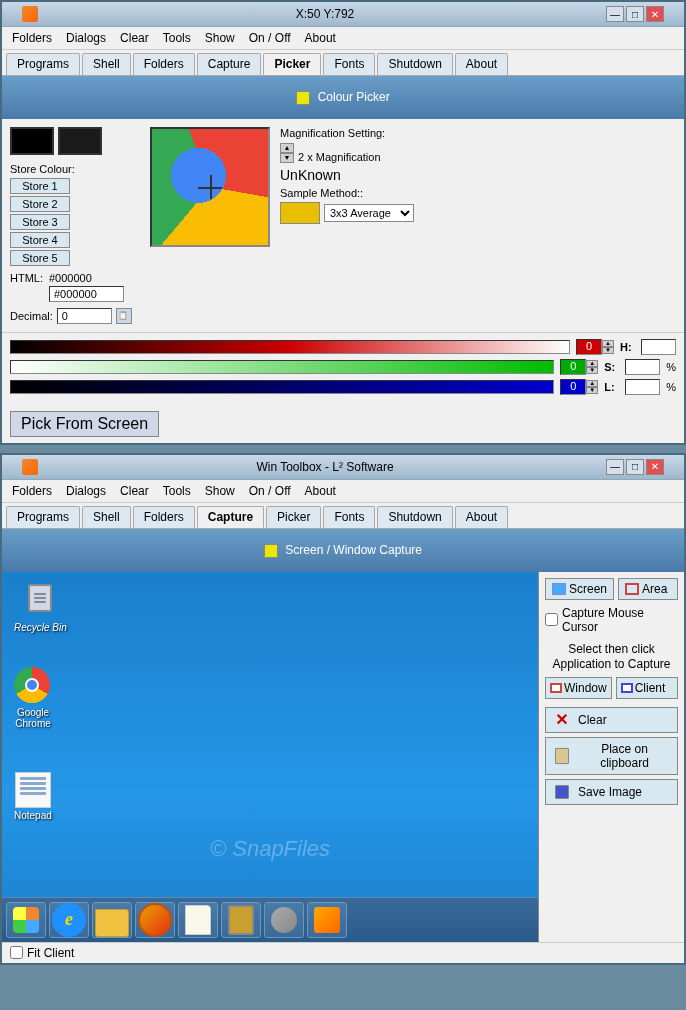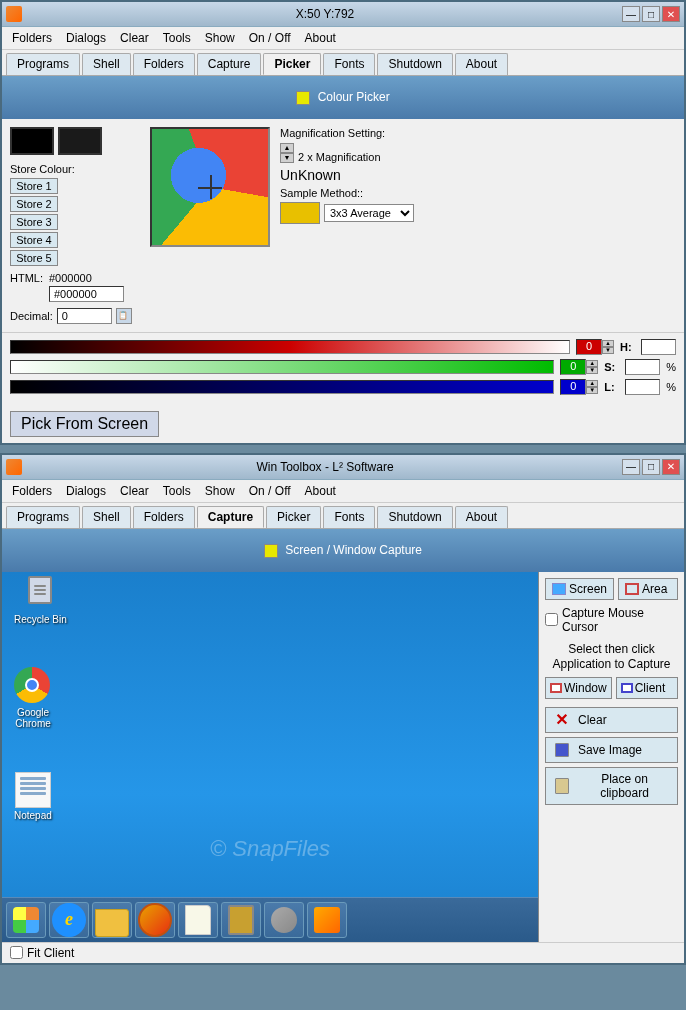--- a/index.html
+++ b/index.html
@@ -1,20 +1,20 @@
 <!DOCTYPE html>
 <html><head>
   <meta charset="utf-8">
   <style>
     * { box-sizing: border-box; margin: 0; padding: 0; font-family: 'Segoe UI', Tahoma, Arial, sans-serif; font-size: 12px; }
     body { background: #6a8a9e; width: 686px; min-height: 1010px; }
 
     
     .window { border: 2px solid #4a6a7e; background: #f0f0f0; margin-bottom: 8px; }
-    .title-bar { background: linear-gradient(to bottom, #c8d8e8, #a0b8cc); padding: 4px 4px; display: flex; align-items: center; justify-content: space-between; border-bottom: 1px solid #8aabbf; }
+    .title-bar { background: linear-gradient(to bottom, #c8d8e8, #a0b8cc); padding: 4px 20px; display: flex; align-items: center; justify-content: space-between; border-bottom: 1px solid #8aabbf; }
     .title-bar-text { font-size: 12px; color: #000; font-weight: normal; flex: 1; text-align: center; }
     .title-bar-buttons { display: flex; gap: 2px; }
     .title-btn { width: 18px; height: 16px; border: 1px solid #888; font-size: 10px; cursor: pointer; display: flex; align-items: center; justify-content: center; background: #d4e0ec; }
     .title-btn.close { background: #e05050; color: white; }
     .title-btn.minimize { background: #d4e0ec; }
     .title-btn.restore { background: #d4e0ec; }
 
     
     .menu-bar { background: #f0f0f0; padding: 2px 4px; border-bottom: 1px solid #ccc; display: flex; gap: 2px; }
     .menu-item { padding: 2px 6px; cursor: pointer; font-size: 12px; }
@@ -28,21 +28,21 @@
     .section-header { background: linear-gradient(to bottom, #6a9ec8, #4a7aaa); color: white; text-align: center; padding: 14px; font-size: 12px; }
 
     .picker-content { padding: 8px; display: flex; gap: 10px; }
     .picker-left { width: 130px; flex-shrink: 0; }
     .picker-swatches { display: flex; gap: 4px; margin-bottom: 8px; }
     .swatch { width: 44px; height: 28px; border: 2px solid #333; }
     .swatch.black { background: #000; }
     .swatch.darkgray { background: #1a1a1a; }
 
     .store-label { font-size: 11px; margin-bottom: 3px; }
-    .store-btn { display: block; width: 48px; margin-bottom: 2px; padding: 1px 4px; border: 1px solid #888; background: #d8e8f0; cursor: pointer; font-size: 11px; }
+    .store-btn { display: block; width: 60px; margin-bottom: 2px; padding: 1px 4px; border: 1px solid #888; background: #d8e8f0; cursor: pointer; font-size: 11px; }
 
     .html-section { margin-top: 6px; }
     .html-row { display: flex; align-items: center; gap: 4px; margin-bottom: 2px; }
     .html-label { font-size: 11px; width: 35px; }
     .html-value { font-size: 11px; }
     .html-box { border: 1px inset #888; background: white; padding: 1px 4px; width: 75px; font-size: 11px; }
 
     .decimal-row { display: flex; align-items: center; gap: 4px; margin-top: 6px; }
     .decimal-label { font-size: 11px; }
     .decimal-value { border: 1px inset #888; background: white; padding: 1px 4px; width: 55px; font-size: 11px; }
@@ -320,21 +320,21 @@
   <div class="section-header">
     <span style="display:inline-block;width:14px;height:14px;background:#e8e800;border:1px solid #888;vertical-align:middle;margin-right:4px;"></span>
     <span>Screen / Window Capture</span>
   </div>
 
   <div class="capture-content">
 
     <div class="capture-preview">
       <div class="desktop-bg">
 
-        <div class="desktop-icon" style="top:4px;left:12px;">
+        <div class="desktop-icon" style="top:12px;left:12px;font-style:italic;">
           <div style="width:36px;height:36px;margin:0 auto;position:relative;">
             <div style="width:24px;height:28px;background:#d0d8e8;border:2px solid #888;margin:0 auto;position:relative;border-radius:2px;">
               <div style="position:absolute;top:2px;left:2px;right:2px;bottom:2px;display:flex;flex-direction:column;justify-content:center;align-items:center;gap:2px;">
                 <div style="width:12px;height:2px;background:#888;border-radius:1px;"></div>
                 <div style="width:12px;height:2px;background:#888;border-radius:1px;"></div>
                 <div style="width:12px;height:2px;background:#888;border-radius:1px;"></div>
               </div>
             </div>
           </div>
           <div class="desktop-icon-label">Recycle Bin</div>
@@ -424,29 +424,29 @@
         </button>
       </div>
       <button class="cap-action-btn">
         <div class="action-icon">
           <span style="color:#cc0000;font-weight:bold;font-size:16px;">✕</span>
         </div>
         <span>Clear</span>
       </button>
       <button class="cap-action-btn">
         <div class="action-icon">
-          <div style="width:14px;height:14px;background:#4455cc;border:1px solid #888;border-radius:1px;"></div>
-        </div>
-        <span>Save Image</span>
+          <div style="width:14px;height:16px;background:#d8c890;border:1px solid #888;border-radius:1px;"></div>
+        </div>
+        <span>Place on clipboard</span>
       </button>
       <button class="cap-action-btn">
         <div class="action-icon">
-          <div style="width:14px;height:16px;background:#d8c890;border:1px solid #888;border-radius:1px;"></div>
-        </div>
-        <span>Place on clipboard</span>
+          <div style="width:14px;height:14px;background:#4455cc;border:1px solid #888;border-radius:1px;"></div>
+        </div>
+        <span>Save Image</span>
       </button>
     </div>
   </div>
 
   <div class="fit-bar">
     <input type="checkbox" style="">
     <span>Fit Client</span>
   </div>
 </div>
 

